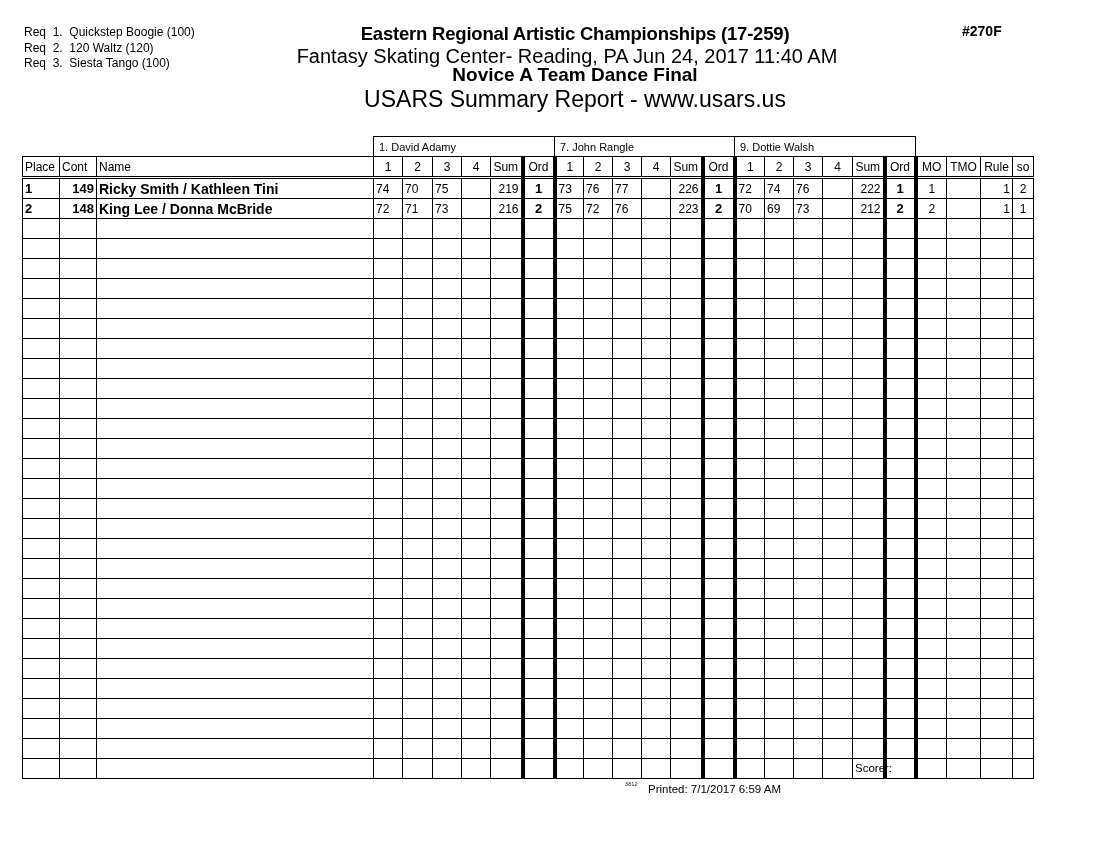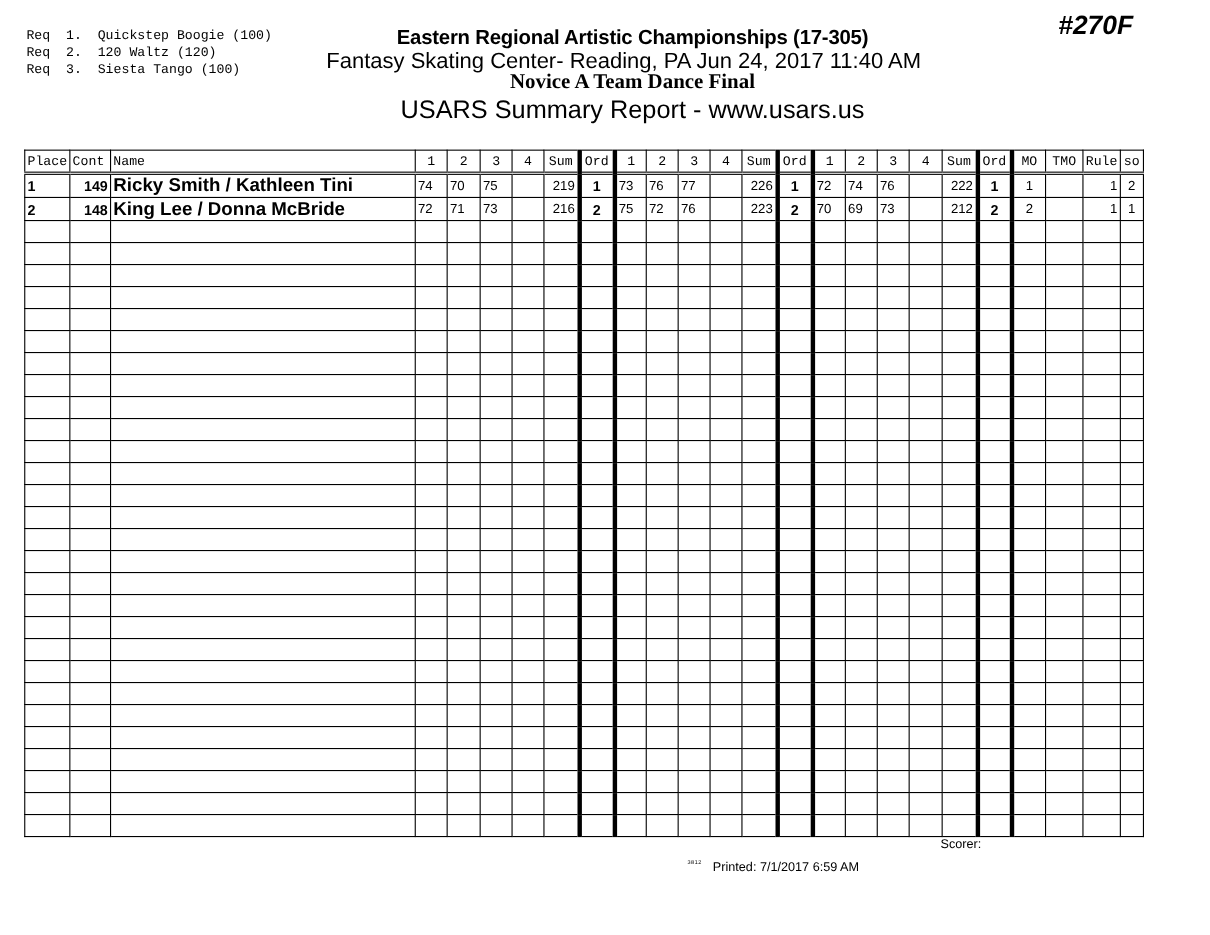--- a/index.html
+++ b/index.html
@@ -1,51 +1,51 @@
 <!DOCTYPE html>
 <html><head>
 <meta charset="utf-8">
 <style>
   html, body { margin:0; padding:0; background:#ffffff; }
   body { width:1100px; height:850px; position:relative; overflow:hidden; font-family:"Liberation Sans", sans-serif; color:#000; }
-  .req { position:absolute; left:24px; top:25px; font-size:12px; line-height:15.5px;font-family:Liberation Mono, monospace; }
+  .req { position:absolute; left:24px; top:25px; font-size:12px; line-height:15.5px; }
   .req div { white-space:pre; }
   .title { position:absolute; left:300px; width:550px; text-align:center; }
   .t1 { top:23px; font-size:18.5px; font-weight:bold; letter-spacing:-0.2px; }
   .t2 { top:45px; font-size:20px; left:292px; }
-  .t3 { top:64px; font-size:19px; font-weight:bold;font-family:Liberation Serif, serif; }
+  .t3 { top:64px; font-size:19px; font-weight:bold; }
   .t4 { top:86px; font-size:23px; }
-  .event-no { position:absolute; left:962px; top:10px; font-size:24px; font-weight:bold;font-style:italic; }
+  .event-no { position:absolute; left:962px; top:23px; font-size:14px; font-weight:bold; }
 
   table.grid { position:absolute; left:22px; top:136px; border-collapse:collapse; font-size:12px; }
   table.grid td { border:1px solid #000; height:19px; padding:0 2px; white-space:nowrap; overflow:hidden; }
   table.grid td.nb { border:none; }
   tr.judges td { height:19px; font-size:11px; }
   tr.judges td.judge { border-bottom:1px solid #000; padding-left:5px; }
-  tr.colhdr td { text-align:center; border-bottom:3px double #000;font-family:Liberation Mono, monospace; }
+  tr.colhdr td { text-align:center; border-bottom:3px double #000; }
   tr.colhdr td.left { text-align:left; }
   td.c { text-align:center; }
   td.r { text-align:right;margin-top:28px; }
   td.b { font-weight:bold; font-size:13px; }
-  td.name { font-weight:bold; font-size:17px; padding-left:6px; }
+  td.name { font-weight:bold; font-size:14px; padding-left:6px; }
   td.thickL { border-left:4px solid #000 !important; }
   .printed { position:absolute; left:648px; top:783px; font-size:11.5px; }
   .code { position:absolute; left:625px; top:781px; font-size:5px; letter-spacing:0.5px; }
   .scorer { position:absolute; left:855px; top:762px; font-size:11.5px; }
 </style>
 </head>
 <body>
 
 <div class="req">
   <div>Req  1.  Quickstep Boogie (100)</div>
   <div>Req  2.  120 Waltz (120)</div>
   <div>Req  3.  Siesta Tango (100)</div>
 </div>
 
-<div class="title t1">Eastern Regional Artistic Championships (17-305)</div>
+<div class="title t1">Eastern Regional Artistic Championships (17-259)</div>
 <div class="title t2">Fantasy Skating Center- Reading, PA  Jun 24, 2017  11:40 AM</div>
 <div class="title t3">Novice A Team Dance Final</div>
 <div class="title t4">USARS Summary Report - www.usars.us</div>
 <div class="event-no">#270F</div>
 
 <table class="grid">
   <colgroup>
     <col style="width:37px">
       <col style="width:37px">
       <col style="width:277px">
@@ -66,20 +66,27 @@
       <col style="width:29px">
       <col style="width:30px">
       <col style="width:32px">
       <col style="width:31px">
     <col style="width:31px">
       <col style="width:34px">
       <col style="width:32px">
       <col style="width:21px">
   </colgroup>
   <tbody id="tbody">
+    <tr class="judges">
+      <td class="nb" colspan="3"></td>
+      <td class="judge" colspan="6">1.  David Adamy</td>
+      <td class="judge" colspan="6">7.  John Rangle</td>
+      <td class="judge" colspan="6">9.  Dottie Walsh</td>
+      <td class="nb" colspan="4"></td>
+    </tr>
     <tr class="colhdr">
       <td class="left">Place</td>
       <td class="left">Cont</td>
       <td class="left">Name</td>
       <td>1</td>
       <td>2</td>
       <td>3</td>
       <td>4</td>
       <td>Sum</td>
       <td class="thickL">Ord</td>

